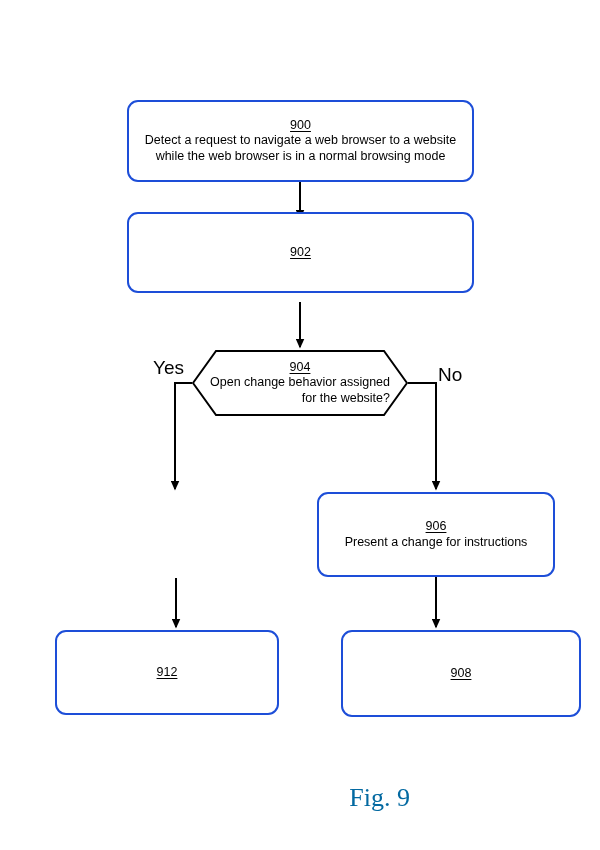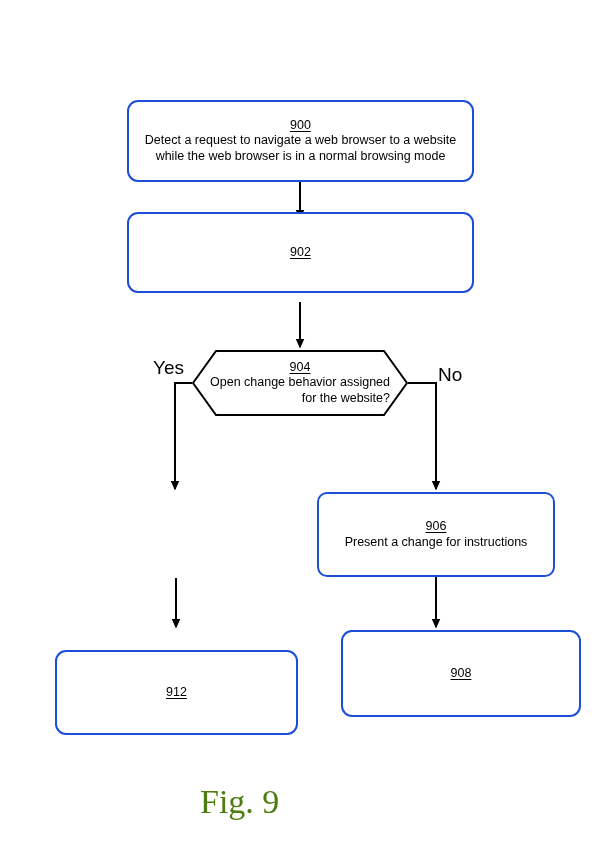--- a/index.html
+++ b/index.html
@@ -60,24 +60,24 @@
   .edge-label {
     position: absolute;
     font-size: 19px;
     line-height: 15px;
   }
   .fig-caption {
     position: absolute;
     left: 200px;
     top: 783px;
     width: 210px;
-    text-align: left;
+    text-align: right;
     font-family: "Liberation Serif", serif;
-    font-size: 34px;
-    color: #4d7c0f;
+    font-size: 26px;
+    color: #0369a1;
   }
 </style>
 </head>
 <body>
 
 <div class="canvas">
 
   <svg class="edges-layer" width="600" height="850" viewBox="0 0 600 850">
     <defs>
       <marker id="arrow" markerWidth="10" markerHeight="9" refX="8.5" refY="4.5" orient="auto" markerUnits="userSpaceOnUse">
@@ -106,26 +106,26 @@
       <polygon points="24,1 192,1 215,33 192,65 24,65 1,33" fill="#ffffff" stroke="#000000" stroke-width="2"></polygon>
     </svg>
     <div class="num">904</div>
     <div class="txt" style="width:180px;">Open change behavior assigned for the website?</div>
   </div>
 
   <div class="edge-label" style="left:153px; top:360px;">Yes</div>
   <div class="edge-label" style="left:438px; top:356px;margin-top:11px;">No</div>
 
 
-  <div class="node" style="left:317px; top:492px; width:238px; height:85px;border-radius:10px;">
+  <div class="node" style="left:317px; top:492px; width:238px; height:85px;">
     <div class="num">906</div>
     <div class="txt">Present a change for instructions</div>
   </div>
 
-  <div class="node" style="left:55px; top:650px; width:243px; height:85px;">
+  <div class="node" style="left:55px; top:630px; width:224px; height:85px;">
     <div class="num">912</div>
   </div>
 
   <div class="node" style="left:317px; top:630px; width:240px; height:87px;margin-left:24px;">
     <div class="num">908</div>
   </div>
 
   <div class="fig-caption">Fig. 9</div>
 
 </div>

